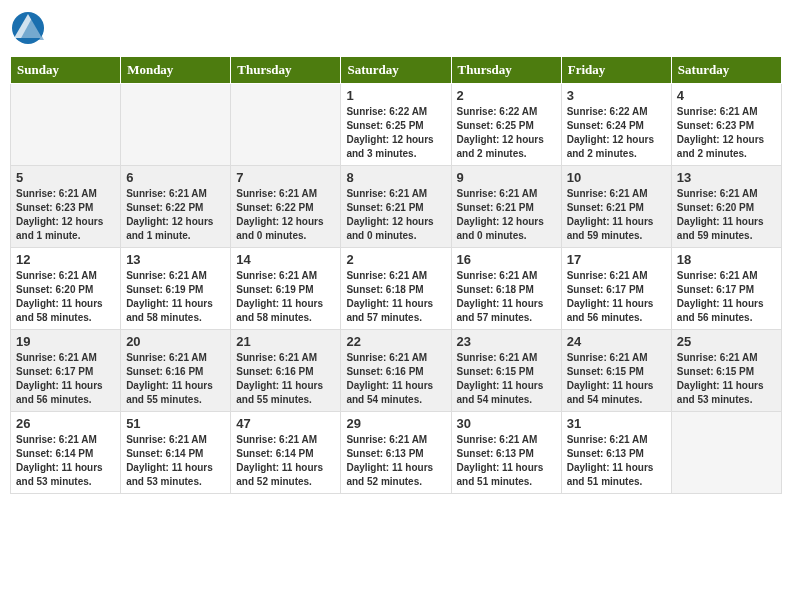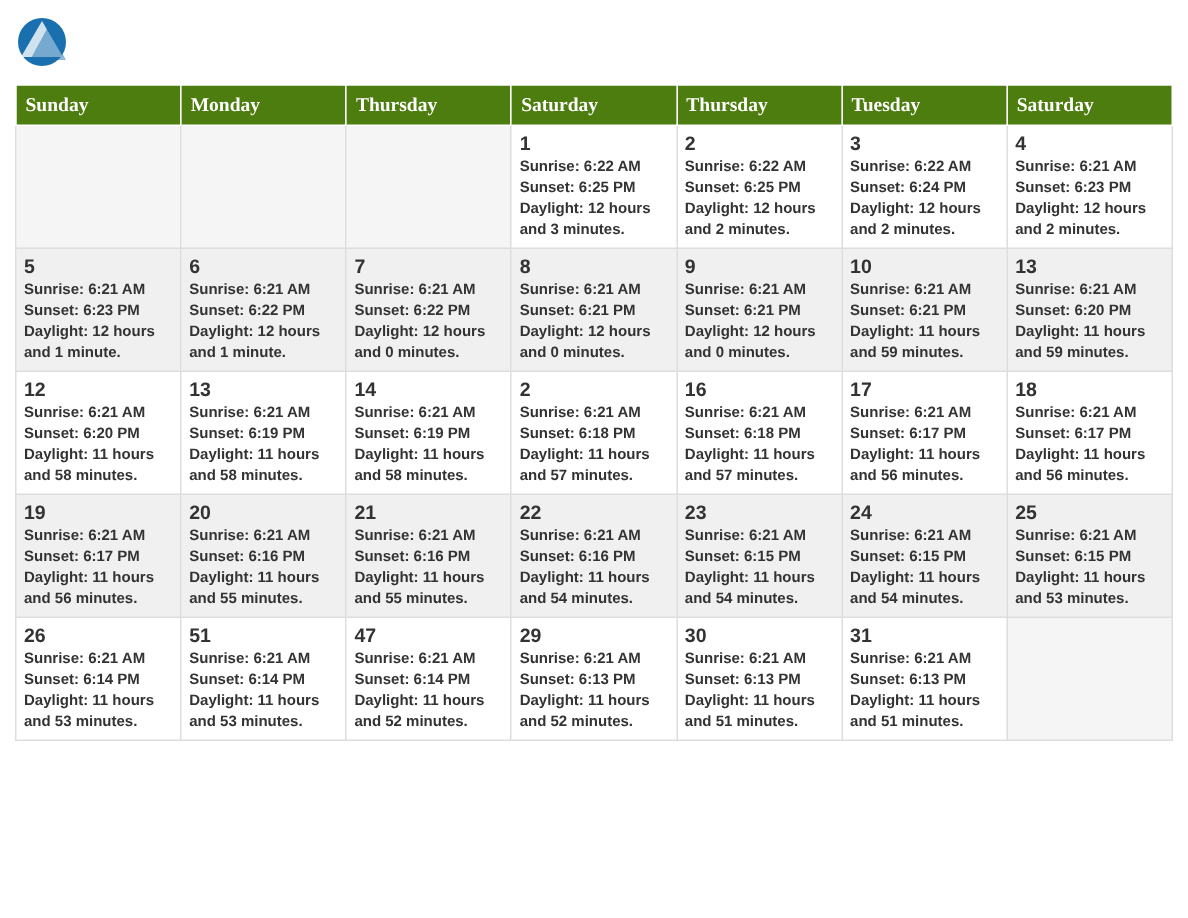--- a/index.html
+++ b/index.html
@@ -112,21 +112,21 @@
   </div>
 
   <table class="calendar">
     <thead>
       <tr>
       <th>Sunday</th>
           <th>Monday</th>
           <th>Thursday</th>
           <th>Saturday</th>
           <th>Thursday</th>
-          <th>Tuesday</th>
+          <th>Friday</th>
           <th>Saturday</th>
         </tr>
     </thead>
     <tbody id="calendar-body">
     <tr>
           <td class="empty"></td>
           <td class="empty"></td>
           <td class="empty"></td>
           <td>
             <span class="day-number">1</span>

